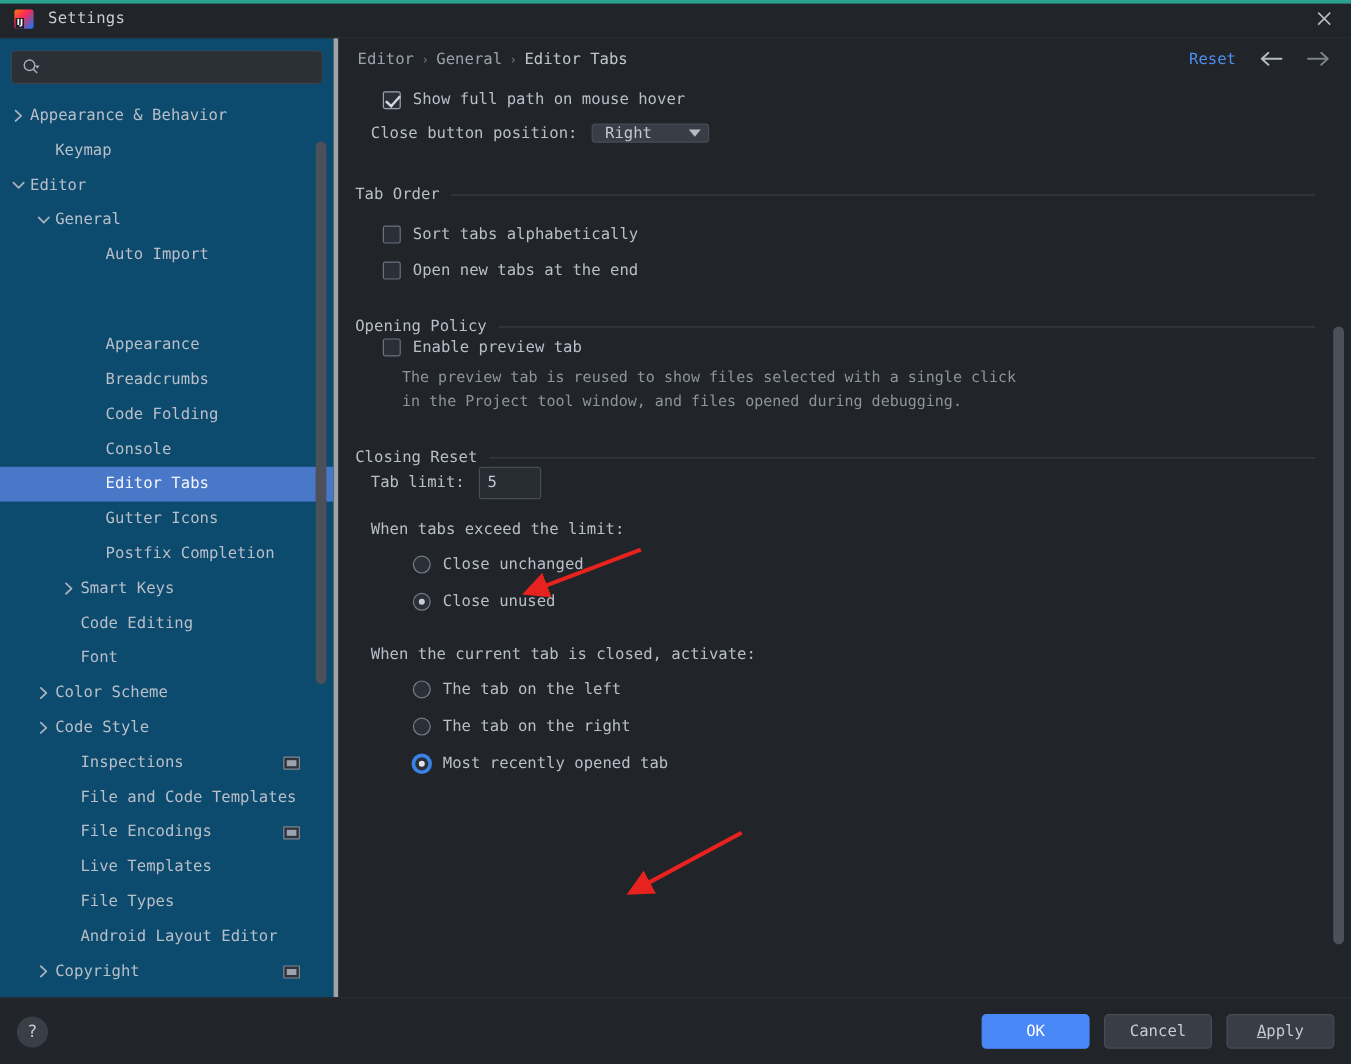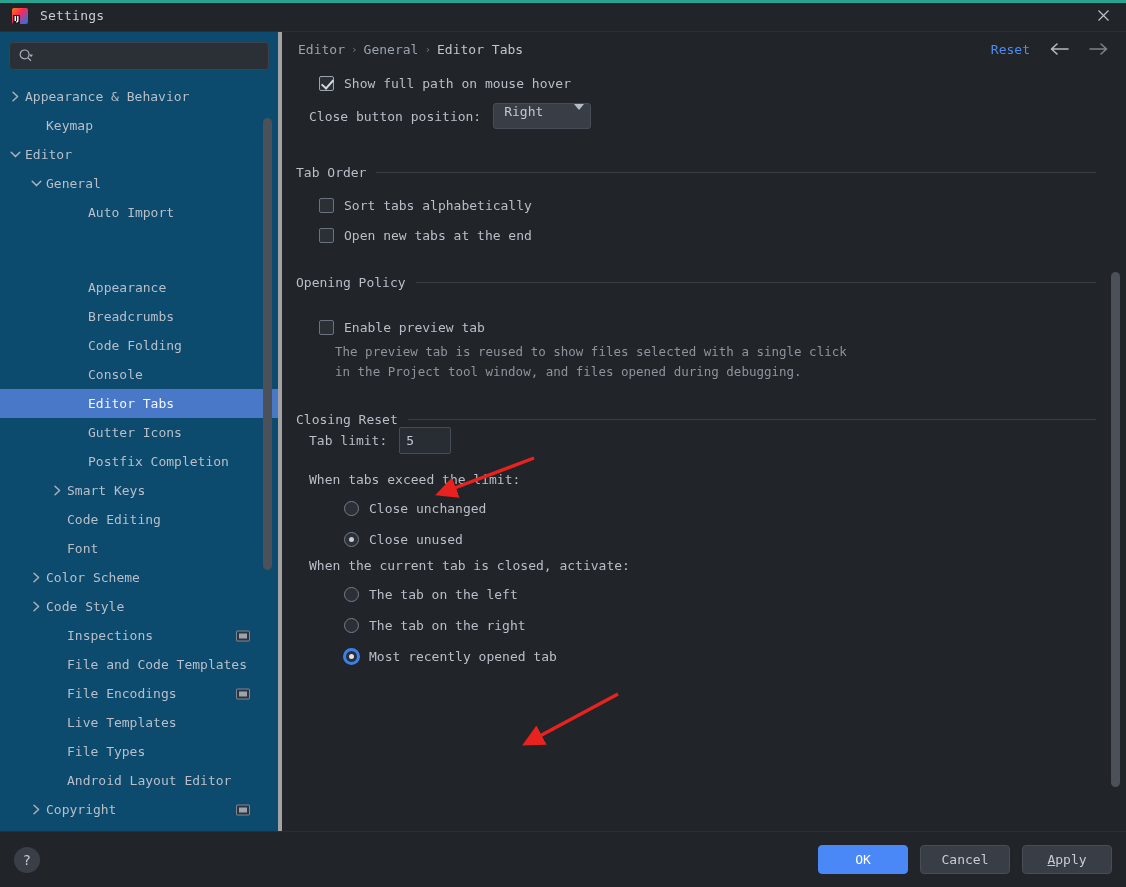--- a/index.html
+++ b/index.html
@@ -157,23 +157,23 @@
     border: solid #d6dae1; border-width: 0 2px 2px 0;
     transform: rotate(42deg);
   }
   .lbl {
     color: #b9bfc9; font-size: 13px; margin-left: 10px;
     font-family: "DejaVu Sans Mono", monospace;
   }
   .plain-lbl { color:#b9bfc9; font-size:13px; font-family:"DejaVu Sans Mono",monospace; }
 
   .dd {
-    height: 26px; min-width: 98px;
+    height: 16px; min-width: 98px;
     background: #393e46; border: 1px solid #474d56; border-radius: 3px;
-    display: flex; justify-content: space-between;
+    display: flex; align-items: center; justify-content: space-between;
     padding: 0 6px 0 10px; cursor: pointer; margin-left: 12px;
   }
   .dd-val { color:#c2c7cf; font-size:13px; font-family:"DejaVu Sans Mono",monospace;}
   .caret { width: 0; height: 0; border-left: 5px solid transparent;
            border-right: 5px solid transparent; border-top: 6px solid #b6bcc5;
            margin-left: 16px; }
 
   .section {
     display: flex; align-items: center; margin-top: 8px;
   }
@@ -454,21 +454,21 @@
         </div>
         <div class="row" style="margin-top:15px; padding-left:23px;">
           <span class="chk"></span>
           <span class="lbl">Open new tabs at the end</span>
         </div>
 
         <div class="section" style="margin-top:32px;">
           <span class="section-title">Opening Policy</span>
           <span class="section-rule"></span>
         </div>
-        <div class="row" style="margin-top:30px; padding-left:23px;">
+        <div class="row" style="margin-top:2px; padding-left:23px;">
           <span class="chk"></span>
           <span class="lbl">Enable preview tab</span>
         </div>
         <div style="margin-top:7px; padding-left:39px;">
           <div class="desc">The preview tab is reused to show files selected with a single click</div>
           <div class="desc">in the Project tool window, and files opened during debugging.</div>
         </div>
 
         <div class="section" style="margin-top:30px;">
           <span class="section-title">Closing Reset</span>
@@ -486,21 +486,21 @@
             <div class="row" style="margin-top: 14px; padding-left: 48px;">
               <span class="radio"></span>
               <span class="lbl">Close unchanged</span>
             </div>
             <div class="row" style="margin-top: 16px; padding-left: 48px;">
               <span class="radio on"></span>
               <span class="lbl">Close unused</span>
             </div>
           </div>
 
-        <div style="margin-top:11px; padding-left:13px;" class="plain-lbl">When the current tab is closed, activate:</div>
+        <div style="margin-top:29px; padding-left:13px;" class="plain-lbl">When the current tab is closed, activate:</div>
 
         <div id="activate-group">
             <div class="row" style="margin-top: 14px; padding-left: 48px;">
               <span class="radio"></span>
               <span class="lbl">The tab on the left</span>
             </div>
             <div class="row" style="margin-top: 16px; padding-left: 48px;">
               <span class="radio"></span>
               <span class="lbl">The tab on the right</span>
             </div>

